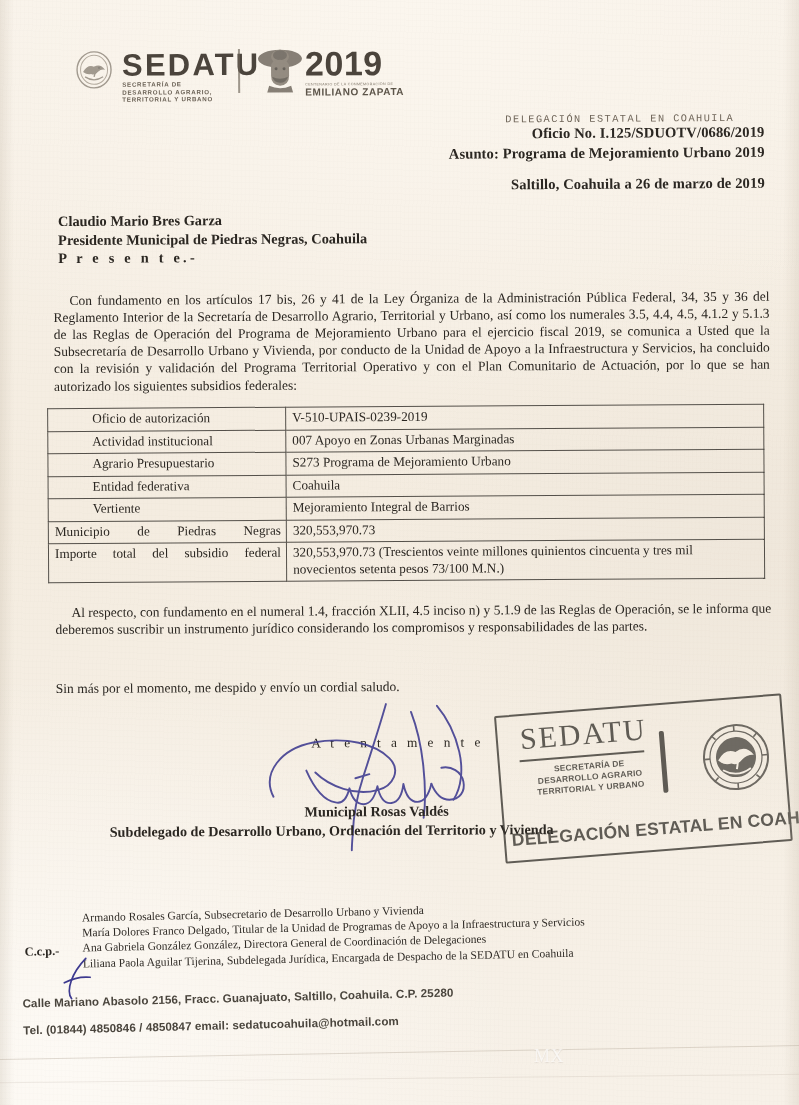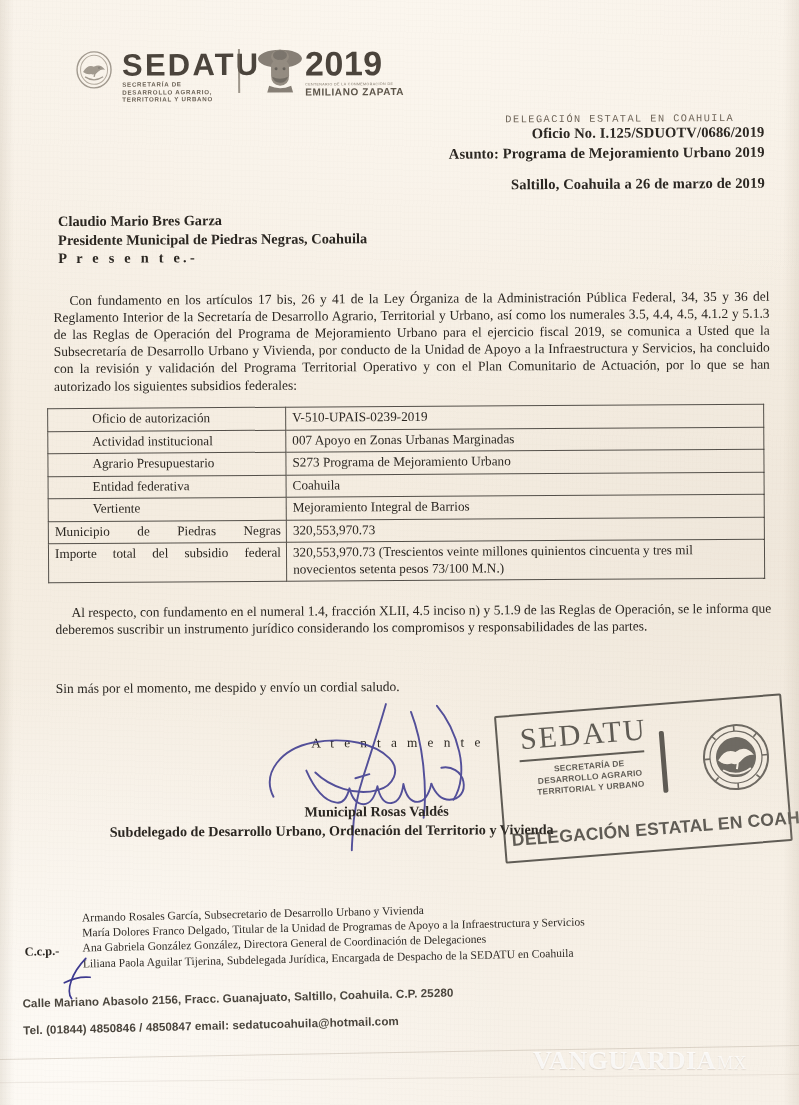--- a/index.html
+++ b/index.html
@@ -401,15 +401,14 @@
   </div>
 
 </div>
 
 <div class="fold1"></div>
 <div class="fold2"></div>
 <div class="edge-l"></div>
 <div class="edge-r"></div>
 
 <div class="watermark">
-  <span class="wm-main">VANGUARDIA</span>
   <span class="wm-sub">MX</span>
 </div>
 
 </body></html>

